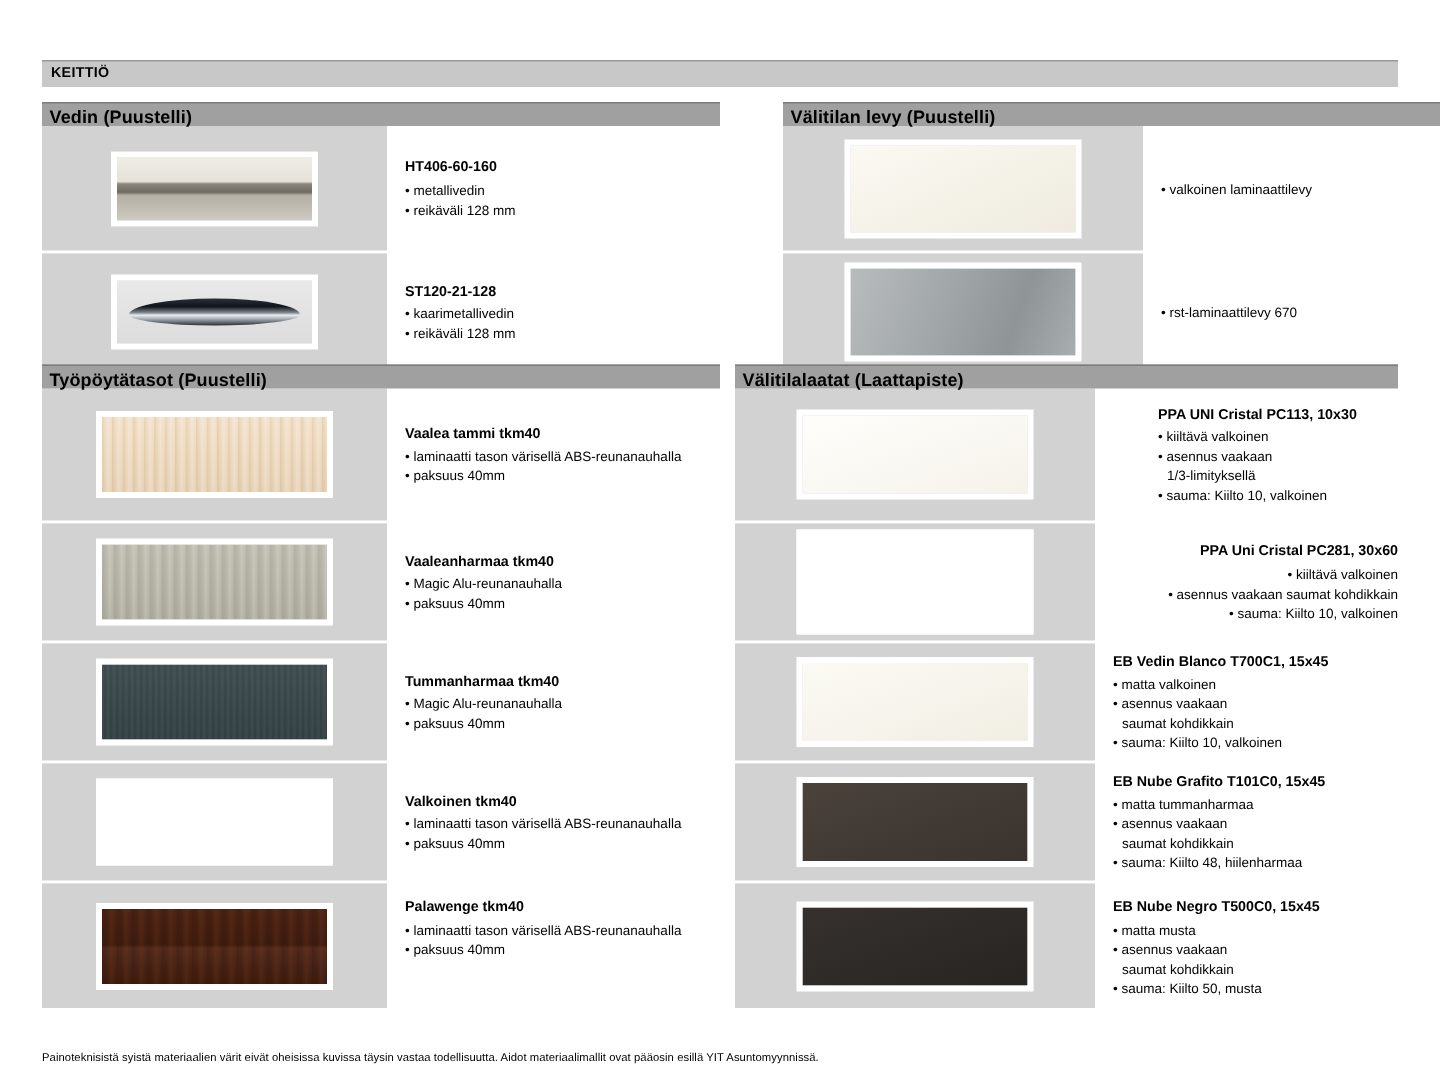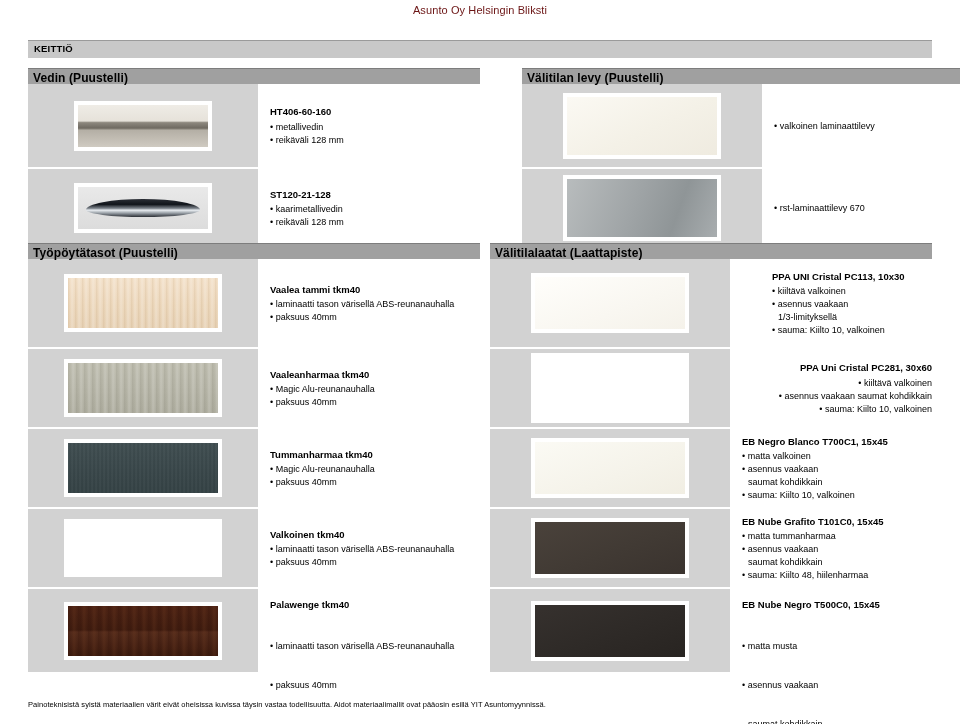--- a/index.html
+++ b/index.html
@@ -40,21 +40,21 @@
   .row{display:flex;}
   .cell-img{
     background:#d2d2d2;display:flex;align-items:center;justify-content:center;
     box-sizing:border-box;border-bottom:2px solid #ffffff;
   }
   .cell-txt{
     background:#ffffff;box-sizing:border-box;
     display:flex;flex-direction:column;justify-content:center;
     padding-left:12px;
   }
-  .cell-txt.top{justify-content:flex-start;padding-top:10px;gap:26px;}
+  .cell-txt.top{justify-content:flex-start;padding-top:10px;}
   .prod-name{font-size:9.5px;font-weight:bold;color:#000;margin-bottom:2px;line-height:1.35;}
   .prod-li{font-size:9px;color:#000;line-height:1.45;white-space:nowrap;}
   .prod-li.cont{padding-left:6px;}
 
   
   .sw{border:4px solid #ffffff;box-sizing:content-box;position:relative;overflow:hidden;}
 
   .sw-handle-ht{
     width:130px;height:42px;background:#c9c4bb;
     background-image:linear-gradient(180deg,#efece6 0%,#e6e2da 38%,#8d887e 42%,#6f6a61 55%,#b4afa5 60%,#cfcac1 100%);
@@ -100,21 +100,20 @@
   .footer-note{
     position:absolute;left:28px;top:700px;width:904px;
     font-size:7.5px;color:#000;letter-spacing:.05px;
   }
 </style>
 </head>
 <body>
 
 <div class="page">
 
-  <div class="doc-title">Asunto Oy Helsingin Bliksti</div>
 
   <div class="room-bar">
     <span class="room-bar-label">KEITTIÖ</span>
   </div>
 
   <div class="block" style="left:28px;top:68px;width:452px;">
     <div class="sec-head">
       <span class="sec-head-label">Vedin (Puustelli)</span>
     </div>
 
@@ -256,21 +255,21 @@
         <div class="prod-li">• asennus vaakaan saumat kohdikkain</div>
         <div class="prod-li">• sauma: Kiilto 10, valkoinen</div>
       </div>
     </div>
 
     <div class="row">
       <div class="cell-img" style="width:240px;height:80px;">
         <div class="sw sw-tile-blanco"></div>
       </div>
       <div class="cell-txt" style="width:202px;height:80px;">
-        <div class="prod-name">EB Negro Blanco T700C1, 15x45</div>
+        <div class="prod-name">EB Vedin Blanco T700C1, 15x45</div>
         <div class="prod-li">• matta valkoinen</div>
         <div class="prod-li">• asennus vaakaan</div>
         <div class="prod-li cont">saumat kohdikkain</div>
         <div class="prod-li">• sauma: Kiilto 10, valkoinen</div>
       </div>
     </div>
 
     <div class="row">
       <div class="cell-img" style="width:240px;height:80px;">
         <div class="sw sw-tile-grafito"></div>

